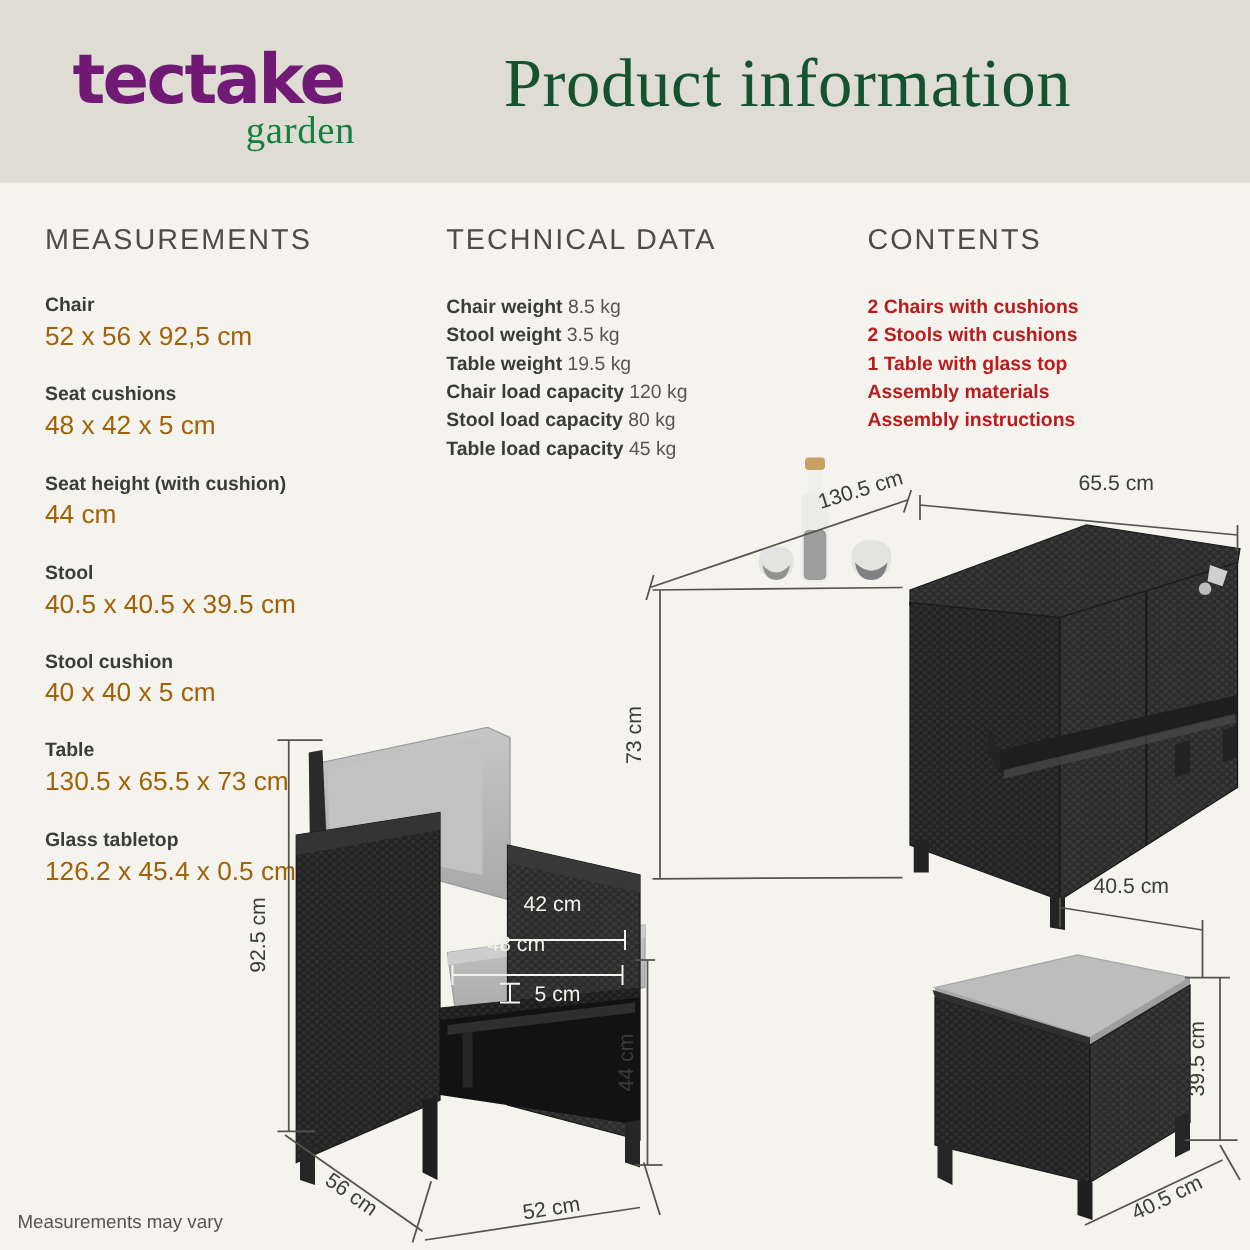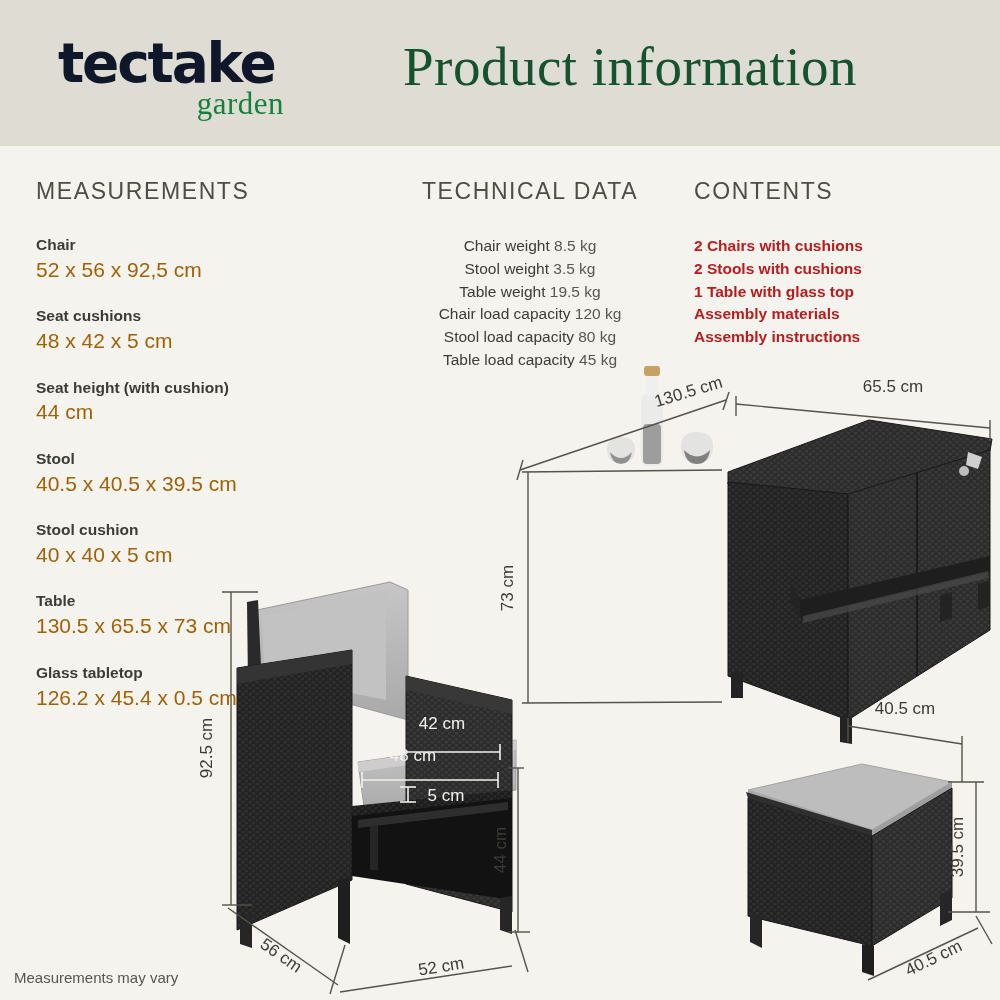--- a/index.html
+++ b/index.html
@@ -19,21 +19,21 @@
     background:#dedcd3;
   }
   #logo{
     position:absolute;left:58px;top:36px;width:230px;height:86px;
   }
   #logo-main{
     font-family:"DejaVu Sans", sans-serif;
     font-weight:bold;
     font-size:55px;
     letter-spacing:-2.2px;
-    color:#0f172a;
+    color:#701a75;
     line-height:1;
     position:absolute;left:0;top:0;
   }
   #logo-sub{
     font-family:"Liberation Serif", serif;
     font-size:31px;
     color:#15803d;
     line-height:1;
     position:absolute;right:4px;top:52px;
     letter-spacing:0.5px;
@@ -46,42 +46,42 @@
     font-family:"Liberation Serif", serif;
     font-size:55px;
     color:#14532d;
     letter-spacing:0.5px;
     line-height:1.2;
   }
 
   
   .col{position:absolute;top:178px;}
   #col-measurements{left:36px;width:300px;}
-  #col-technical{left:375px;width:310px;text-align:center;}
+  #col-technical{left:357px;width:310px;}
   #col-contents{left:694px;width:300px;}
 
   .col-head{
     font-size:23px;
     letter-spacing:1.6px;
     color:#4d4d44;
     font-weight:400;
     margin:0 0 30px 0;
     font-family:"Liberation Sans", sans-serif;
   }
   .m-item{margin-bottom:22px;}
   .m-item .m-label{
     font-size:15.5px;font-weight:bold;color:#3c3c36;line-height:1.35;
   }
   .m-item .m-val{
     font-size:21px;color:#a16207;line-height:1.35;
   }
   .t-line{
     font-size:15.5px;line-height:1.47;color:#56564e;
   }
-  .t-line b{color:#3c3c36;font-weight:normal;}
+  .t-line b{color:#3c3c36;font-weight:bold;}
   .t-cont{font-size:15.5px;line-height:1.47;color:#b91c1c;font-weight:bold;}
 
   
   #footer{
     position:absolute;left:14px;top:969px;
     font-size:15px;color:#56564e;
   }
 
   
   #art{position:absolute;left:0;top:0;width:1000px;height:1000px;pointer-events:none;}

